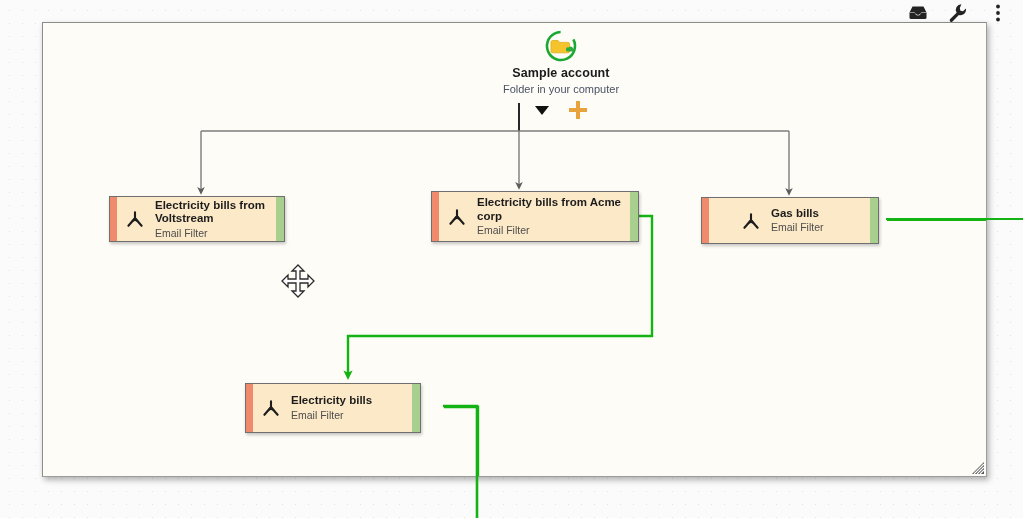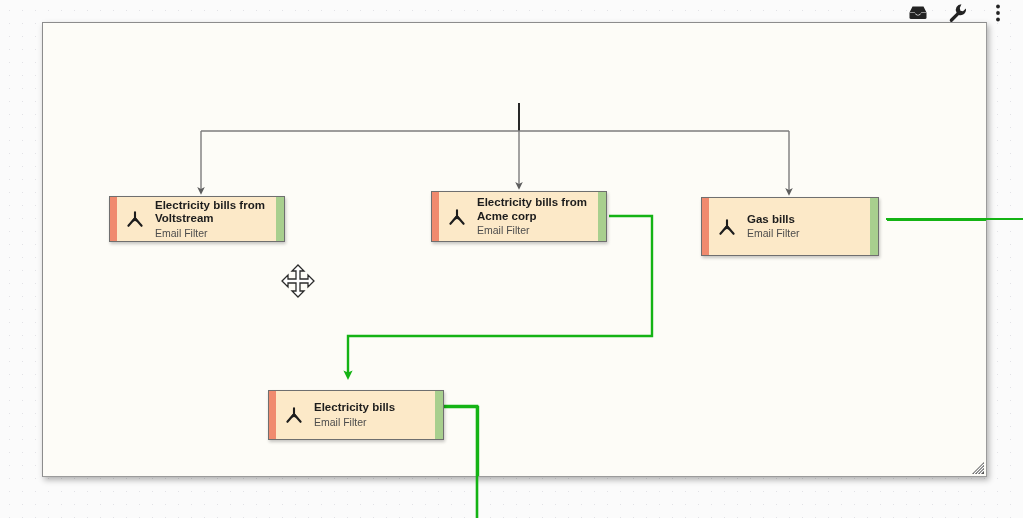--- a/index.html
+++ b/index.html
@@ -250,73 +250,89 @@
       <path d="M476 108 L476 163" stroke="#7c7c7c" stroke-width="1.4" fill="none" marker-end="url(#arrow-gray)"></path>
       <path d="M746 108 L746 169" stroke="#7c7c7c" stroke-width="1.4" fill="none" marker-end="url(#arrow-gray)"></path>
 
       <path d="M566 193 L609 193 L609 313 L305 313 L305 352" stroke="#14b314" stroke-width="2.4" fill="none" stroke-linejoin="miter" marker-end="url(#arrow-green)"></path>
 
       <path d="M844 197 L943 197" stroke="#14b314" stroke-width="2.2" fill="none"></path>
 
       <path d="M401 384 L435 384 L435 453" stroke="#14b314" stroke-width="2.4" fill="none"></path>
     </svg>
 
+    <div id="root-node">
+      <svg id="root-icon" viewBox="0 0 34 34">
+        <circle cx="17" cy="17" r="14" fill="none" stroke="#1aa832" stroke-width="2.6" stroke-dasharray="72 16" transform="rotate(-28 17 17)"></circle>
+        <path d="M8.5 11.5 h5.6 l1.5 1.9 h8.4 a1.5 1.5 0 0 1 1.5 1.5 v7.4
+                 a1.5 1.5 0 0 1 -1.5 1.5 h-15.5 a1.5 1.5 0 0 1 -1.5 -1.5
+                 v-9.3 a1.5 1.5 0 0 1 1.5 -1.5 z" fill="#f5c32c" stroke="#e0ae18" stroke-width="0.8"></path>
+        <path d="M24.1 22.6 a2.1 2.1 0 1 1 0.5 -4.1 a2.6 2.6 0 0 1 4.6 1.3
+                 a1.6 1.6 0 0 1 -0.5 2.8 z" fill="#2faa3c"></path>
+      </svg>
+      <div id="root-title">Sample account</div>
+      <div id="root-sub">Folder in your computer</div>
+      <div id="root-controls">
+        <div id="root-caret" title="Collapse"></div>
+        <div id="root-plus" title="Add"></div>
+      </div>
+    </div>
 
     <div class="node" style="left:66px;  top:173px; width:176px; height:46px;">
       <div class="edge-left"></div>
       <div class="body">
         <span class="filter-icon">
           <svg width="22" height="20" viewBox="0 0 22 20">
             <path d="M11 3.2 L11 9.2 M11 9.2 L4.4 16.8 M11 9.2 L17.6 16.8" stroke="#1d1d1d" stroke-width="2.1" fill="none" stroke-linecap="round"></path>
             <path d="M11 7.6 L6.2 13.4 L11 11.9 L15.8 13.4 Z" fill="#1d1d1d"></path>
           </svg>
         </span>
         <div class="texts">
           <div class="nm">Electricity bills from Voltstream</div>
           <div class="ty">Email Filter</div>
         </div>
       </div>
       <div class="edge-right"></div>
     </div>
 
-    <div class="node" style="left:388px; top:168px; width:176px; height:51px;">
+    <div class="node" style="left:388px; top:168px; width:208px; height:51px;">
       <div class="edge-left"></div>
       <div class="body">
         <span class="filter-icon">
           <svg width="22" height="20" viewBox="0 0 22 20">
             <path d="M11 3.2 L11 9.2 M11 9.2 L4.4 16.8 M11 9.2 L17.6 16.8" stroke="#1d1d1d" stroke-width="2.1" fill="none" stroke-linecap="round"></path>
             <path d="M11 7.6 L6.2 13.4 L11 11.9 L15.8 13.4 Z" fill="#1d1d1d"></path>
           </svg>
         </span>
         <div class="texts">
           <div class="nm">Electricity bills from Acme corp</div>
           <div class="ty">Email Filter</div>
         </div>
       </div>
       <div class="edge-right"></div>
     </div>
 
-    <div class="node" style="left:658px; top:174px; width:178px; height:59px;">
+    <div class="node" style="left:658px; top:174px; width:178px; height:47px;gap:24px;">
       <div class="edge-left"></div>
       <div class="body">
         <span class="filter-icon">
           <svg width="22" height="20" viewBox="0 0 22 20">
             <path d="M11 3.2 L11 9.2 M11 9.2 L4.4 16.8 M11 9.2 L17.6 16.8" stroke="#1d1d1d" stroke-width="2.1" fill="none" stroke-linecap="round"></path>
             <path d="M11 7.6 L6.2 13.4 L11 11.9 L15.8 13.4 Z" fill="#1d1d1d"></path>
           </svg>
         </span>
         <div class="texts">
           <div class="nm">Gas bills</div>
           <div class="ty">Email Filter</div>
         </div>
       </div>
       <div class="edge-right"></div>
     </div>
 
-    <div class="node" style="left:225px; top:360px; width:176px; height:50px;margin-top:7px;">
+    <div class="node" style="left:202px; top:360px; width:176px; height:50px;">
       <div class="edge-left"></div>
       <div class="body">
         <span class="filter-icon">
           <svg width="22" height="20" viewBox="0 0 22 20">
             <path d="M11 3.2 L11 9.2 M11 9.2 L4.4 16.8 M11 9.2 L17.6 16.8" stroke="#1d1d1d" stroke-width="2.1" fill="none" stroke-linecap="round"></path>
             <path d="M11 7.6 L6.2 13.4 L11 11.9 L15.8 13.4 Z" fill="#1d1d1d"></path>
           </svg>
         </span>
         <div class="texts">
           <div class="nm">Electricity bills</div>

